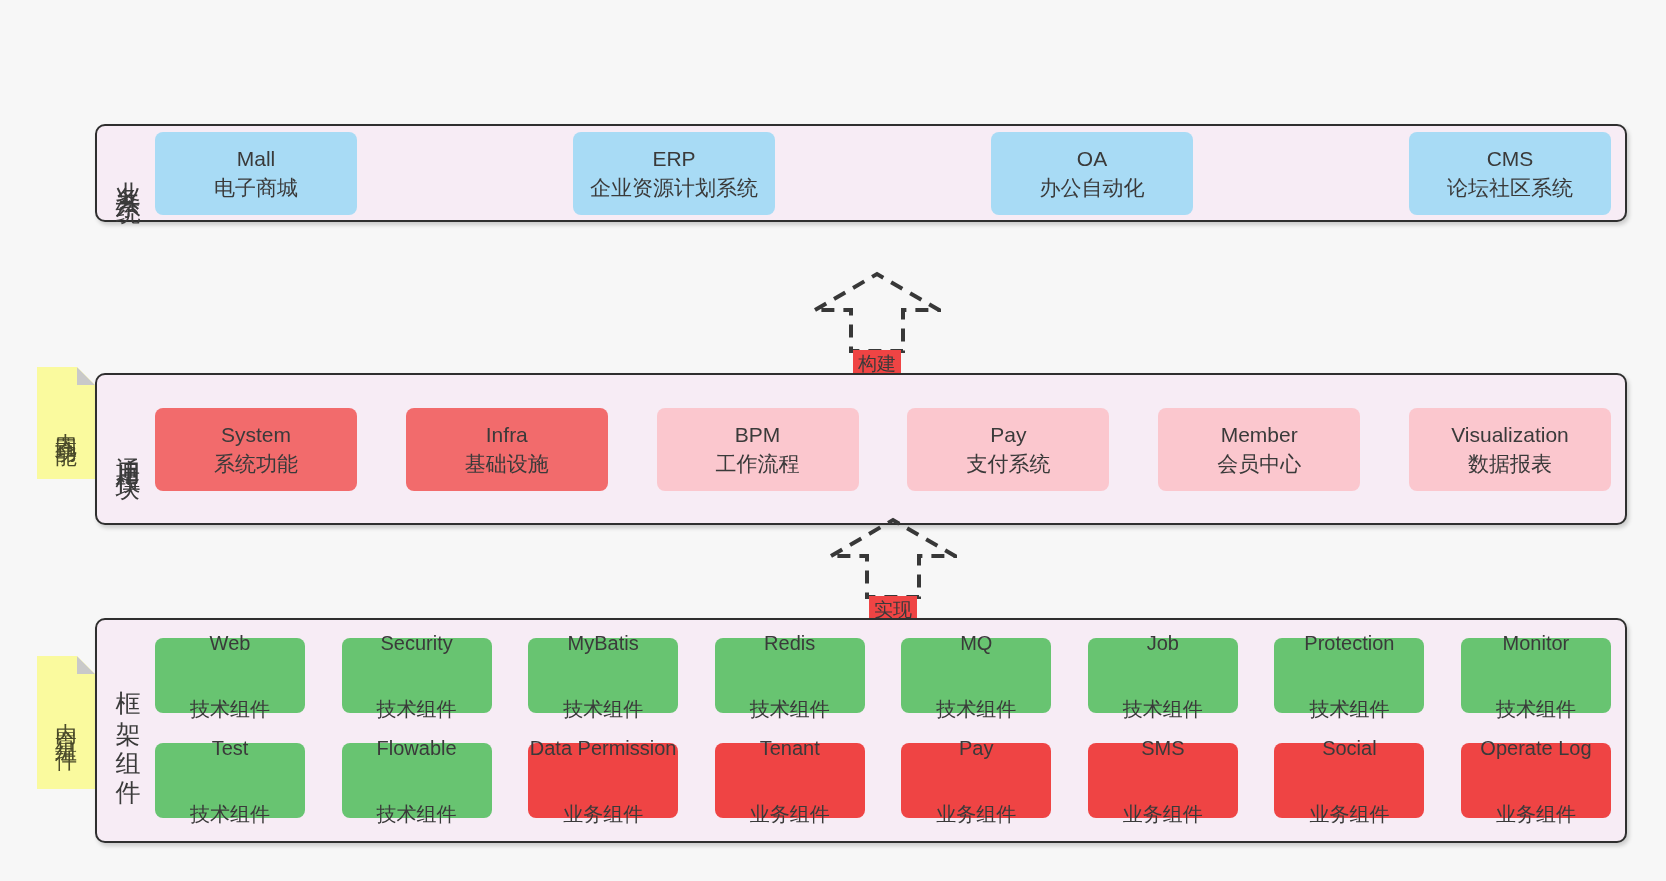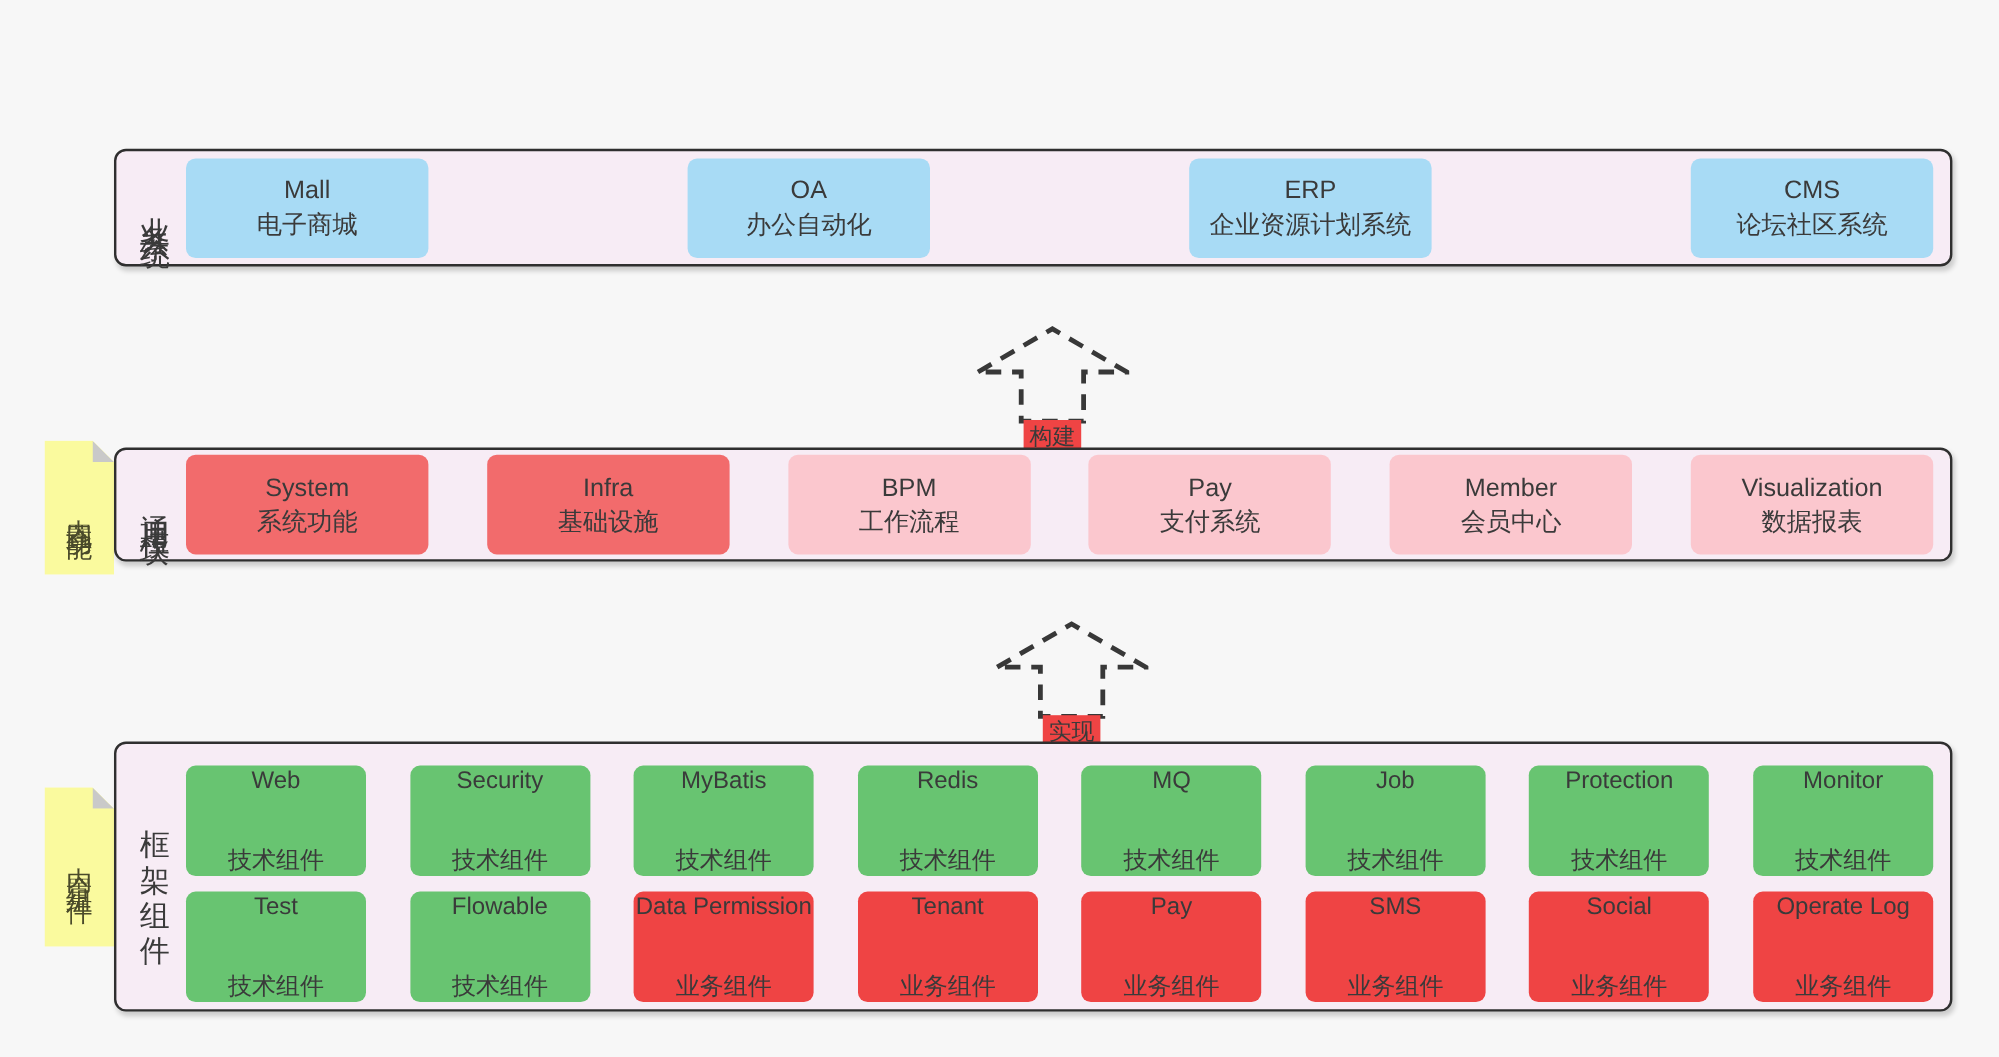--- a/index.html
+++ b/index.html
@@ -8,21 +8,21 @@
     background:#f7f7f7; color:#3a3a3a;
     font-family:"Liberation Sans","DejaVu Sans",sans-serif;
   }
   
   .layer{
     position:absolute; left:95px; width:1532px; box-sizing:border-box;
     background:#f7ecf5; border:2px solid #2f2f2f; border-radius:10px;
     box-shadow:2px 3px 4px rgba(0,0,0,0.18); z-index:2;
   }
   #layer-business{top:124px; height:98px;}
-  #layer-modules{top:373px; height:95px;}
+  #layer-modules{top:373px; height:152px;}
   #layer-components{top:618px; height:225px;}
 
   .vlabel{
     position:absolute; left:6px; top:0; height:100%; width:52px;
     display:flex; align-items:center; justify-content:center;
     writing-mode:vertical-rl; text-orientation:upright;
     font-size:25px; color:#3a3a3a;
   }
   #layer-business .vlabel{letter-spacing:6px;}
   #layer-modules .vlabel{letter-spacing:6px;}
@@ -36,21 +36,21 @@
   #layer-components .boxrow.r1{top:18px;}
   #layer-components .boxrow.r2{top:123px;align-items:flex-end;}
 
   
   .box{
     border-radius:8px; display:flex; flex-direction:column;
     align-items:center; justify-content:center; text-align:center;
     font-size:21px; line-height:29px; color:#3a3a3a;
   }
   .box.wide{width:202px; height:83px;}
-  .box.small{width:150px; height:92px; font-size:20px; line-height:26px;gap:40px;}
+  .box.small{width:150px; height:75px; font-size:20px; line-height:26px;gap:40px;}
   .blue{background:#a8dbf5;}
   .red{background:#f26b6c;}
   .pink{background:#fbc7ce;}
   .green{background:#68c471;}
   .lightgreen{background:#ef4444;}
 
   
   .note{
     position:absolute; left:37px; width:58px; background:#fafa9e; z-index:1;
     clip-path:polygon(0 0, calc(100% - 18px) 0, 100% 18px, 100% 100%, 0 100%);
@@ -93,26 +93,26 @@
   </div>
 
   <div class="layer" id="layer-business">
     <div class="vlabel">业务系统</div>
     <div class="boxrow center-v">
       <div class="box wide blue">
         <div>Mall</div>
         <div>电子商城</div>
       </div>
       <div class="box wide blue">
+        <div>ERP</div>
+        <div>企业资源计划系统</div>
+      </div>
+      <div class="box wide blue">
         <div>OA</div>
         <div>办公自动化</div>
-      </div>
-      <div class="box wide blue">
-        <div>ERP</div>
-        <div>企业资源计划系统</div>
       </div>
       <div class="box wide blue">
         <div>CMS</div>
         <div>论坛社区系统</div>
       </div>
     </div>
   </div>
 
   <div class="arrow" id="arrow-build">
     <svg width="128" height="84" viewBox="0 0 128 84">

